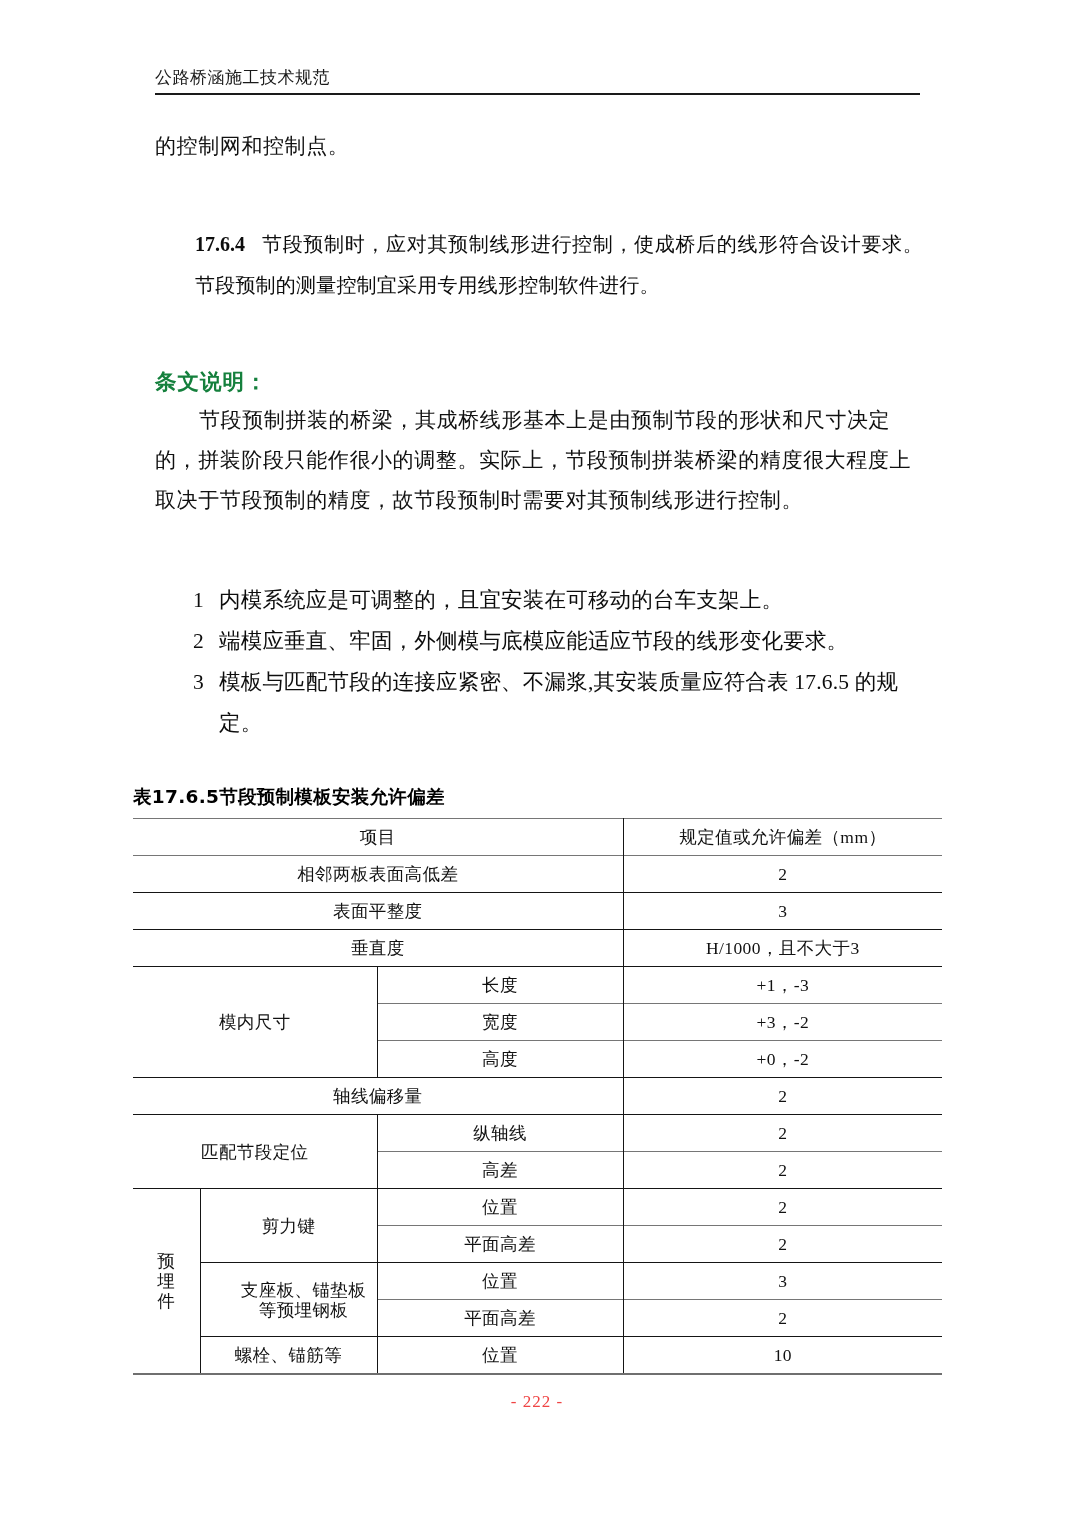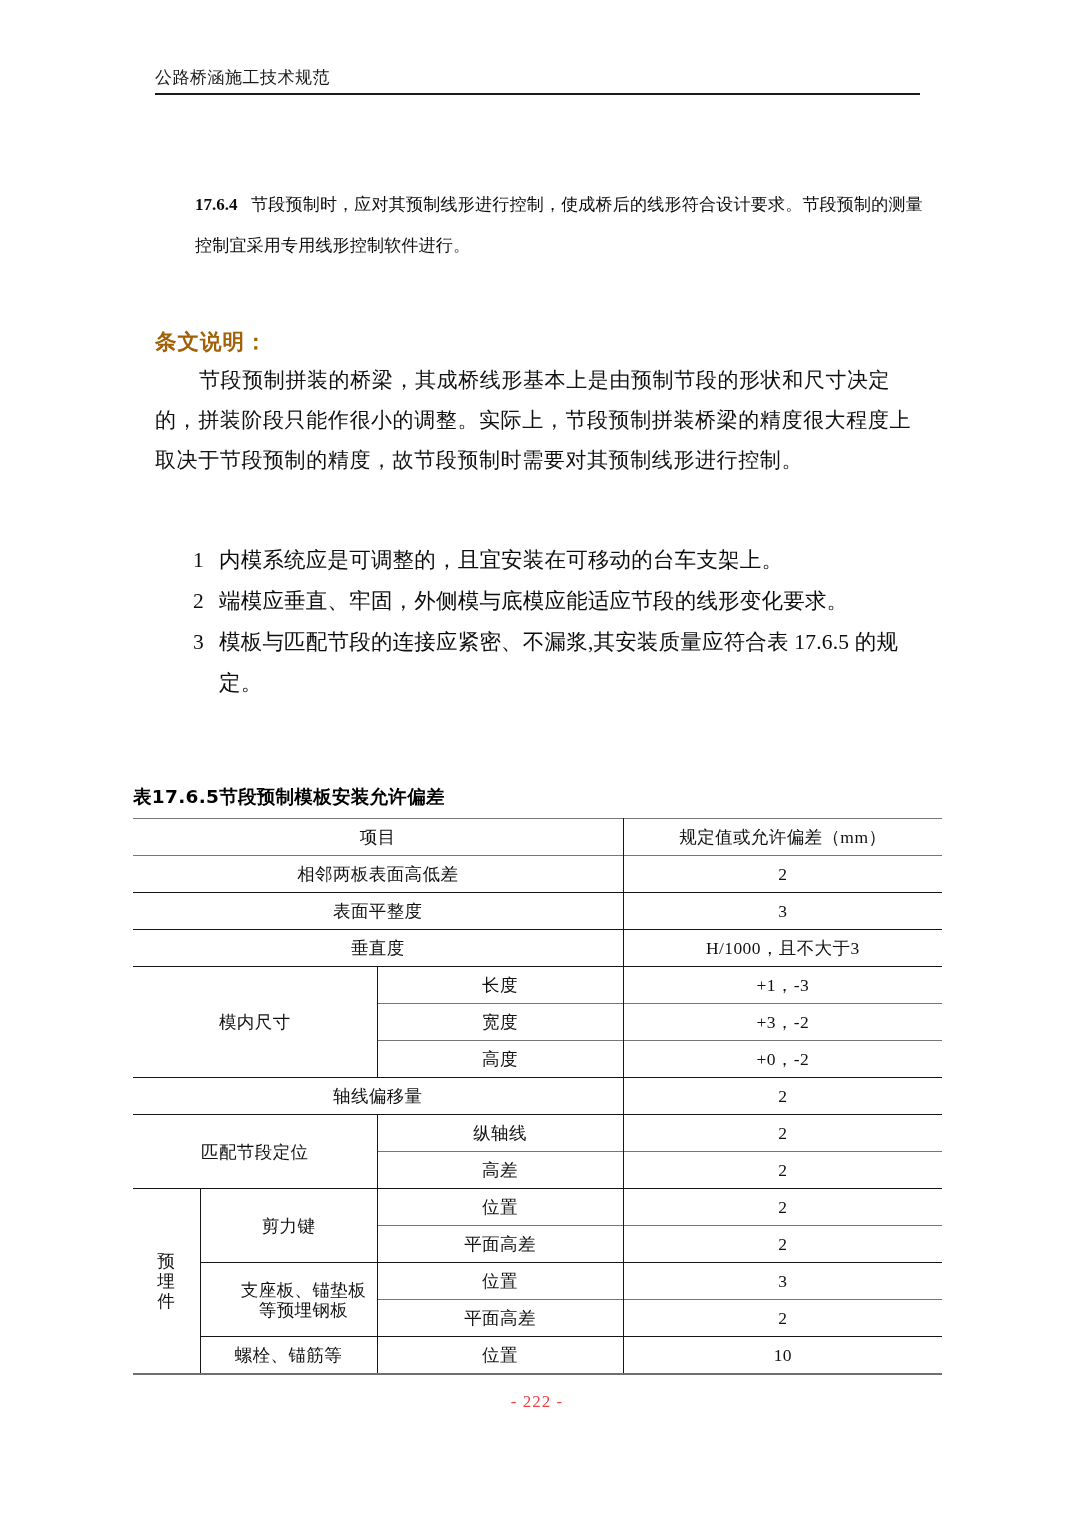--- a/index.html
+++ b/index.html
@@ -58,40 +58,40 @@
 
   .kai {
     font-family: "DejaVu Serif", "Liberation Serif", serif;
     font-size: 21px;
     line-height: 40px;
     letter-spacing: 0.6px;
     color: #111111;
   }
   .song {
     font-family: "Liberation Serif", "DejaVu Serif", serif;
-    font-size: 17px;
+    font-size: 20px;
     line-height: 41px;
     letter-spacing: 0.2px;
     color: #0d0d0d;
     text-align: justify;
   }
   .sec-num {
     font-weight: bold;
     font-family: "Liberation Serif", "DejaVu Serif", serif;
     letter-spacing: 0;
   }
   .gap-lg { height: 58px; }
 
   .heading-bold {
     font-family: "DejaVu Serif", "Liberation Serif", serif;
     font-size: 21.5px;
     font-weight: bold;
     line-height: 36px;
     letter-spacing: 1px;
-    color: #a16207;
+    color: #15803d;
   }
 
   .indent-1 { text-indent: 44px; }
   .indent-sec { padding-left: 40px; text-indent: 0; }
 
   
   .numlist { margin-top: 2px; }
   .numitem {
     display: flex;
     align-items: flex-start;
@@ -179,20 +179,21 @@
 
 <div class="page">
 
   <div class="runhead">
     <div class="runhead-text">公路桥涵施工技术规范</div>
     <div class="runhead-rule"></div>
   </div>
 
   <div class="content">
 
+    <p class="kai">的控制网和控制点。</p>
 
     <div class="gap-lg"></div>
 
     <p class="song indent-sec"><span class="sec-num">17.6.4</span>&nbsp;&nbsp;&nbsp;<span>节段预制时，应对其预制线形进行控制，使成桥后的线形符合设计要求。节段预制的测量控制宜采用专用线形控制软件进行。</span></p>
 
     <div class="gap-lg"></div>
 
     <p class="heading-bold">条文说明：</p>
 
     <p class="kai indent-1">节段预制拼装的桥梁，其成桥线形基本上是由预制节段的形状和尺寸决定的，拼装阶段只能作很小的调整。实际上，节段预制拼装桥梁的精度很大程度上取决于节段预制的精度，故节段预制时需要对其预制线形进行控制。</p>

